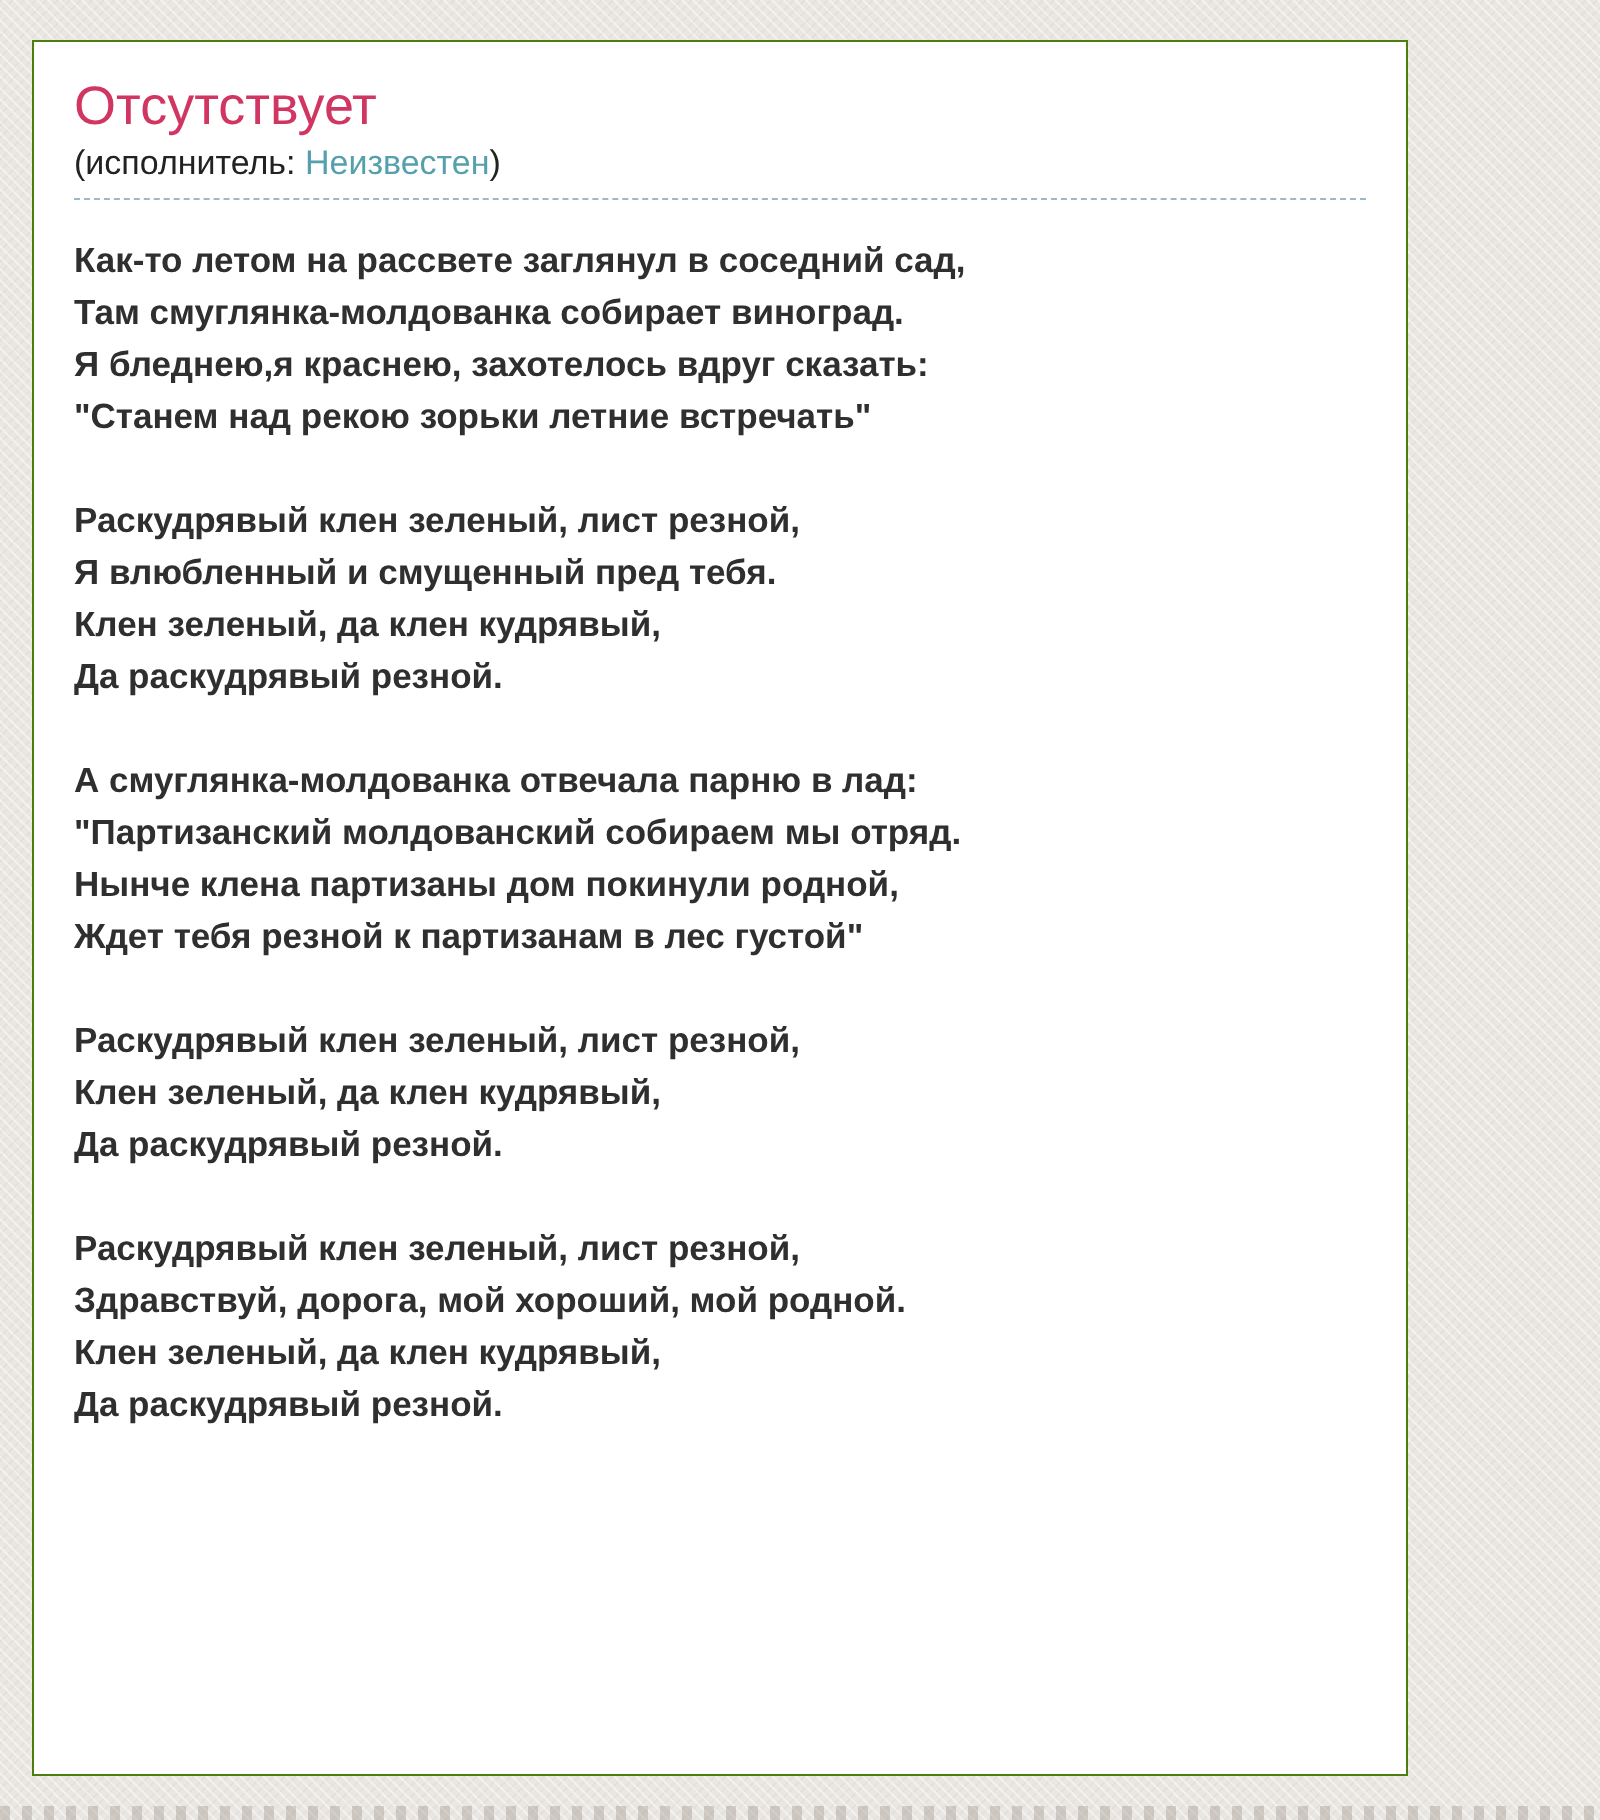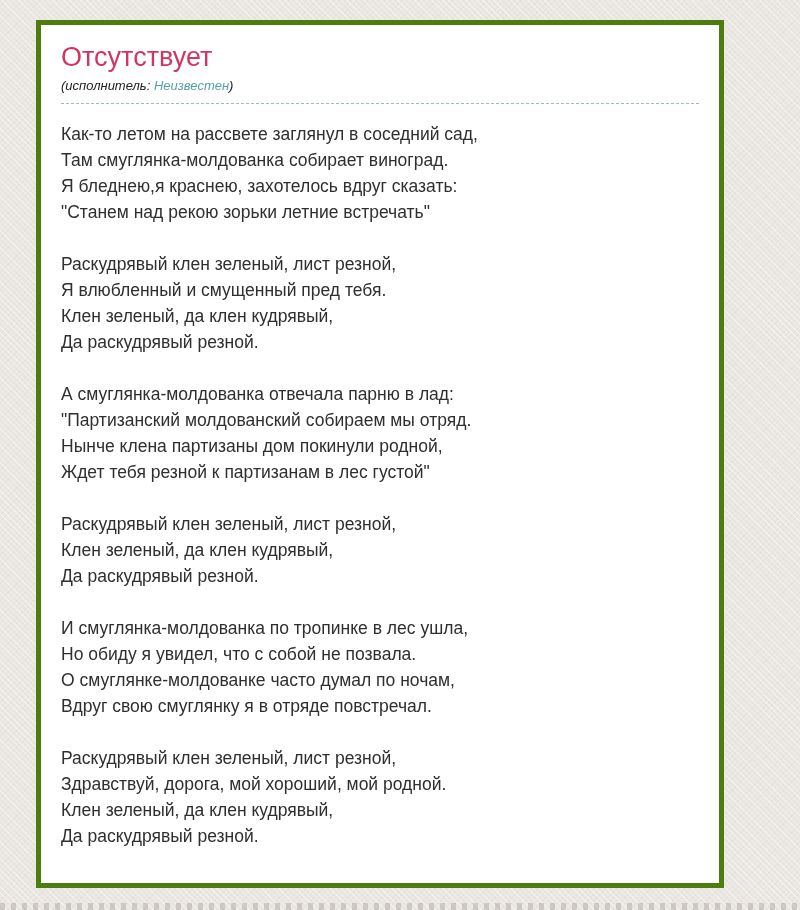--- a/index.html
+++ b/index.html
@@ -16,56 +16,55 @@
     overflow: hidden;
   }
   .bottom-texture {
     position: absolute;
     left: 0; right: 0; bottom: 0;
     height: 7px;
     background-image: repeating-linear-gradient(90deg, rgba(150,140,132,0.35) 0 5px, transparent 5px 11px);
   }
   .card {
     position: absolute;
-    left: 36px;
+    left: 16px;
     top: 20px;
     width: 688px;
     min-height: 868px;
     background: var(--card_bg, #ffffff);
-    border: 5px solid #4d7c0f;
+    border: 1px solid #4d7c0f;
     padding: 16px 20px 20px 20px;
   }
   .title {
     margin: 0;
     font-size: 27px;
     font-weight: normal;
     line-height: 32px;
     color: var(--title, #d13561);
   }
   .subtitle {
     margin: 2px 0 0 0;
-    font-size: 13px;
+    font-size: 17px;
     line-height: 22px;
     color: #222222;
     border-bottom: 1px dashed var(--separator, #a0b8c4);
     padding-bottom: 6px;
-    font-style: italic;
   }
   .artist-link {
     color: var(--artist_link, #55a0ad);
     text-decoration: none;
     cursor: pointer;
   }
   .lyrics {
     margin-top: 17px;
     font-size: 17.5px;
     line-height: 26px;
     color: var(--body_text, #2f2f2f);
   }
-  .stanza { margin: 0 0 26px 0; }
+  .stanza { margin: 0 0 26px 0; font-weight: bold; }
   .stanza:last-child { margin-bottom: 0; }
 </style>
 </head>
 <body>
 
 <div class="card">
   <h1 class="title">Отсутствует</h1>
   <div class="subtitle"><span>(исполнитель: </span><a class="artist-link" href="#">Неизвестен</a><span>)</span></div>
 
   <div class="lyrics">
@@ -86,26 +85,20 @@
       <div>"Партизанский молдованский собираем мы отряд.</div>
       <div>Нынче клена партизаны дом покинули родной,</div>
       <div>Ждет тебя резной к партизанам в лес густой"</div>
     </div>
     <div class="stanza">
       <div>Раскудрявый клен зеленый, лист резной,</div>
       <div>Клен зеленый, да клен кудрявый,</div>
       <div>Да раскудрявый резной.</div>
     </div>
     <div class="stanza">
-      <div>И смуглянка-молдованка по тропинке в лес ушла,</div>
-      <div>Но обиду я увидел, что с собой не позвала.</div>
-      <div>О смуглянке-молдованке часто думал по ночам,</div>
-      <div>Вдруг свою смуглянку я в отряде повстречал.</div>
-    </div>
-    <div class="stanza">
       <div>Раскудрявый клен зеленый, лист резной,</div>
       <div>Здравствуй, дорога, мой хороший, мой родной.</div>
       <div>Клен зеленый, да клен кудрявый,</div>
       <div>Да раскудрявый резной.</div>
     </div>
   </div>
 </div>
 
 <div class="bottom-texture"></div>
 

